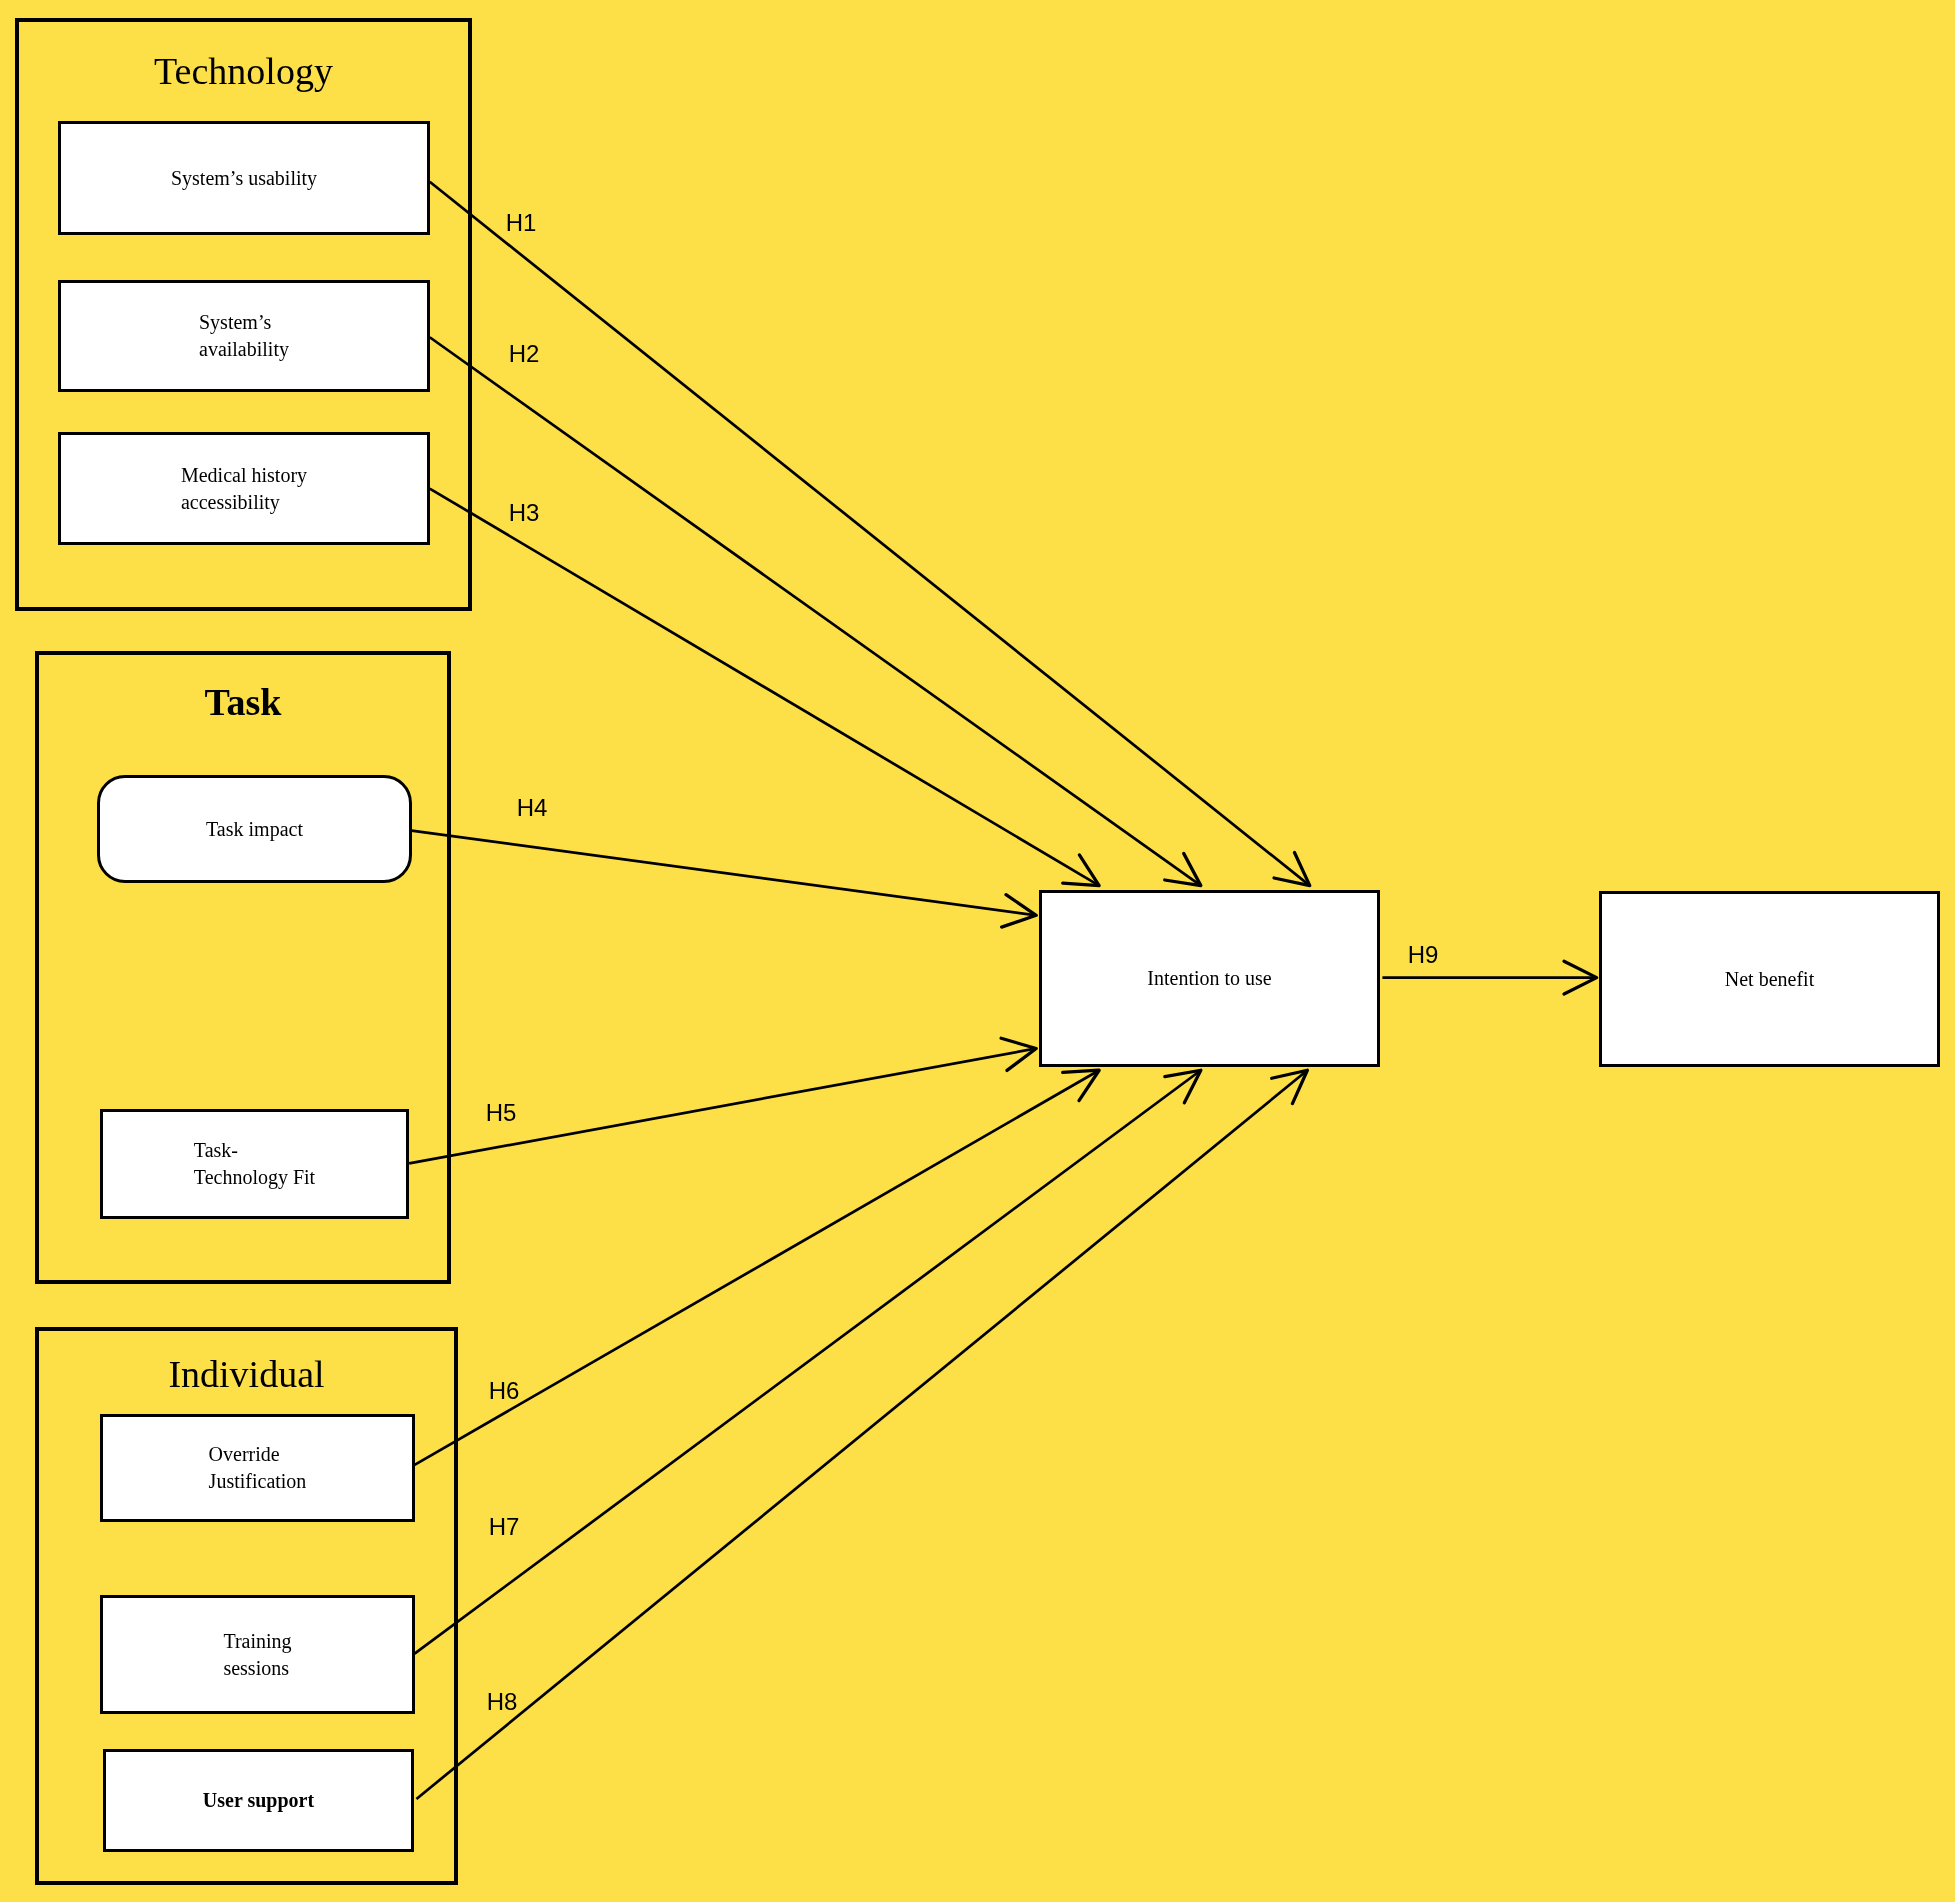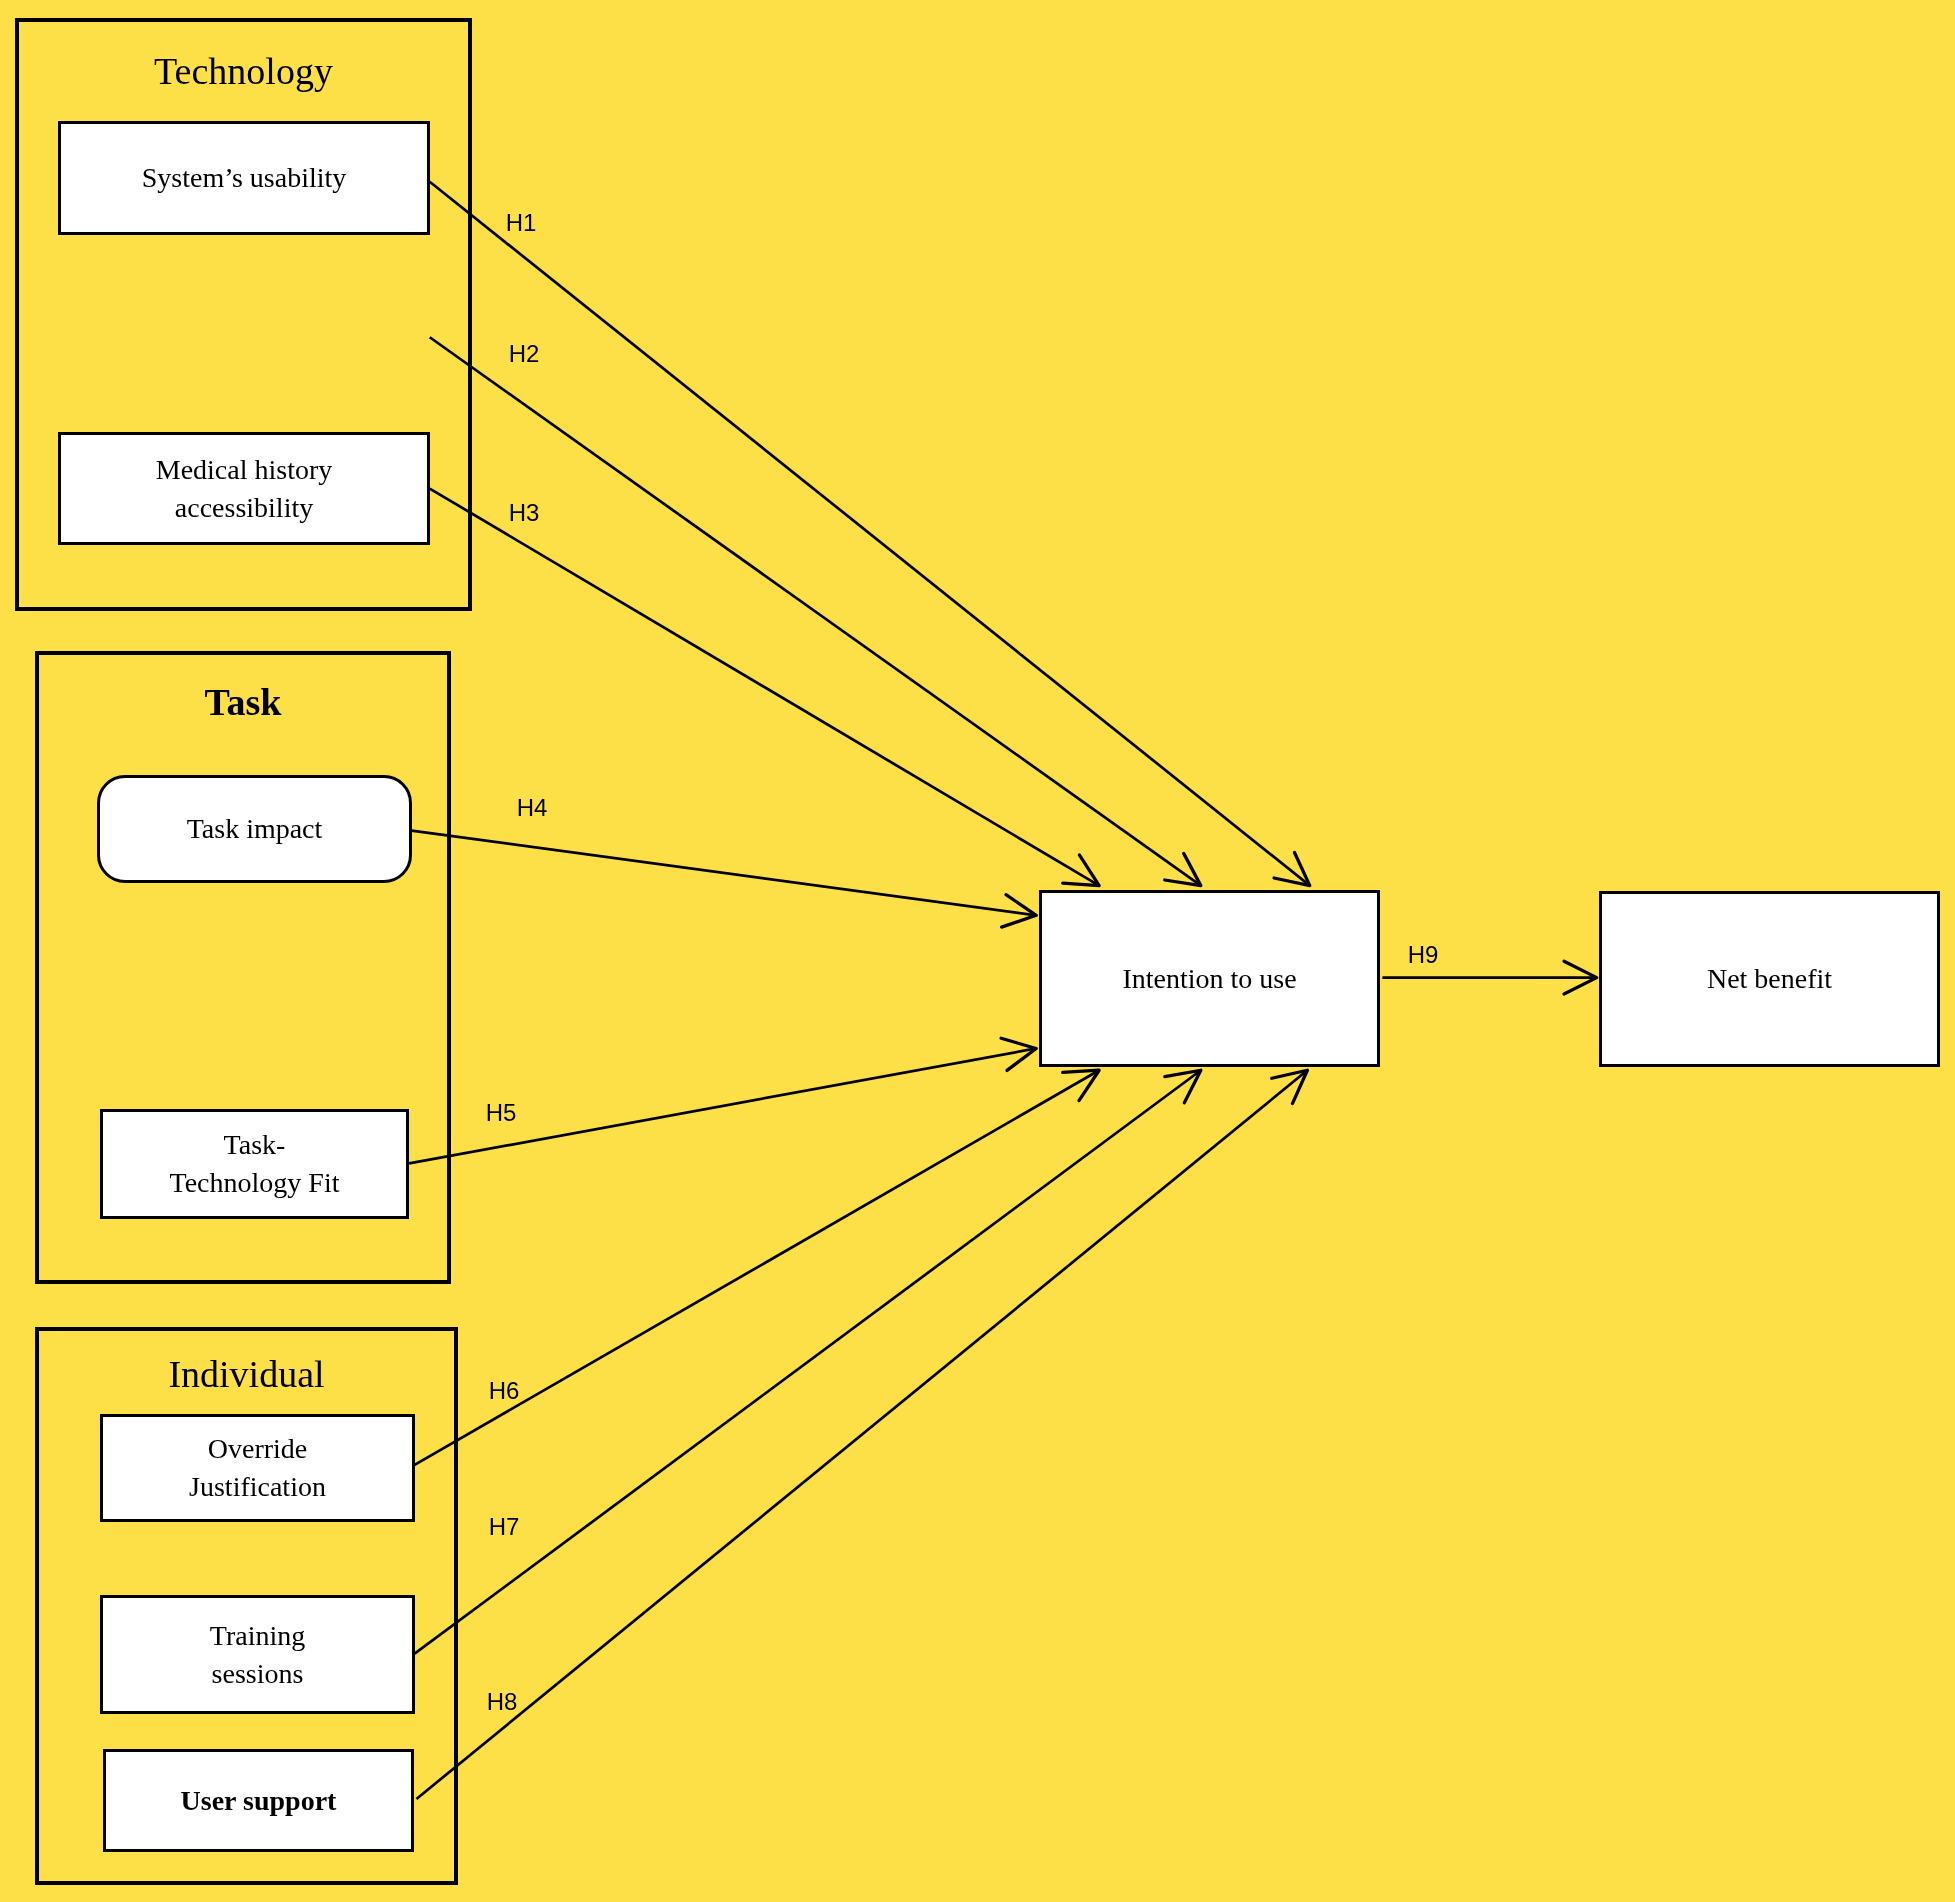--- a/index.html
+++ b/index.html
@@ -34,22 +34,22 @@
 
   
   .node {
     position: absolute;
     border: 3.6px solid #000000;
     box-sizing: border-box;
     background: #ffffff;
     display: flex;
     align-items: center;
     justify-content: center;
-    text-align: center;
-    font-size: 28px;
+    text-align: left;
+    font-size: 20px;
     line-height: 1.35;
     white-space: pre-line;
   }
   #node-usability     { left: 58px;   top: 121px;  width: 372px; height: 114px; }
   #node-availability  { left: 58px;   top: 280px;  width: 372px; height: 112px; }
   #node-medical       { left: 58px;   top: 432px;  width: 372px; height: 113px; }
   #node-task-impact   { left: 97px;  top: 775px; width: 315px; height: 108px; border-radius: 28px; }
   #node-ttf           { left: 100px;  top: 1109px; width: 309px; height: 110px; }
   #node-override      { left: 100px;  top: 1414px; width: 315px; height: 108px; }
   #node-training      { left: 100px;  top: 1595px; width: 315px; height: 119px; }
@@ -109,20 +109,24 @@
     <line x1="688" y1="2972" x2="2160" y2="1768" marker-end="url(#openArrow)"></line>
     <line x1="2284" y1="1615" x2="2638" y2="1615" marker-end="url(#openArrow)"></line>
   </svg>
 
   <div class="group" id="group-technology">
     <div class="group-title">Technology</div>
   </div>
   <div class="node" id="node-usability">
     <span>System’s usability</span>
   </div>
+  <div class="node" id="node-availability">
+    <span>System’s
+availability</span>
+  </div>
   <div class="node" id="node-medical">
     <span>Medical history
 accessibility</span>
   </div>
 
   <div class="group" id="group-task">
     <div class="group-title">Task</div>
   </div>
   <div class="node" id="node-task-impact">
     <span>Task impact</span>

